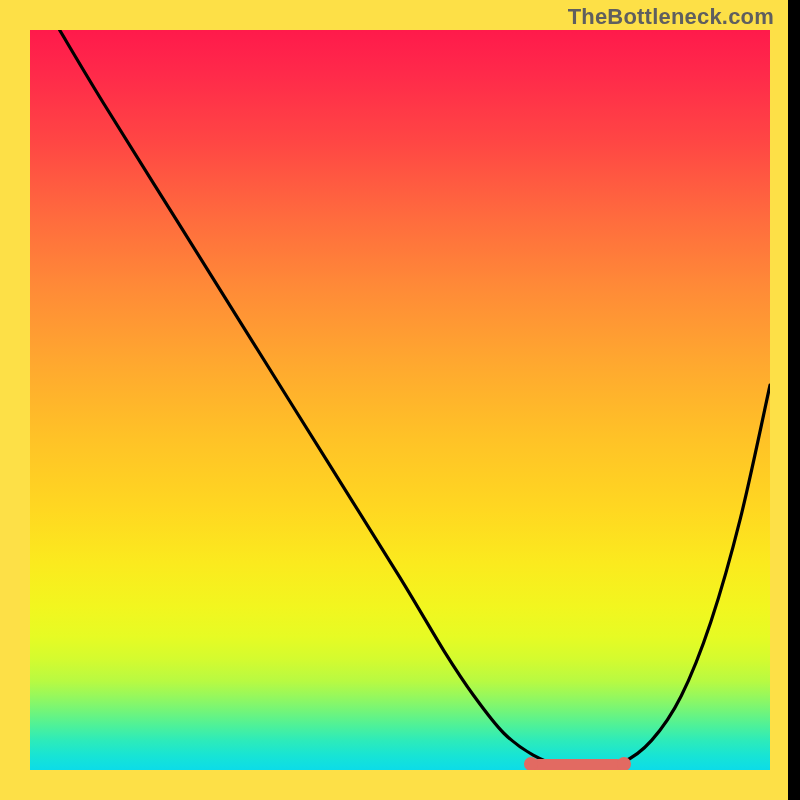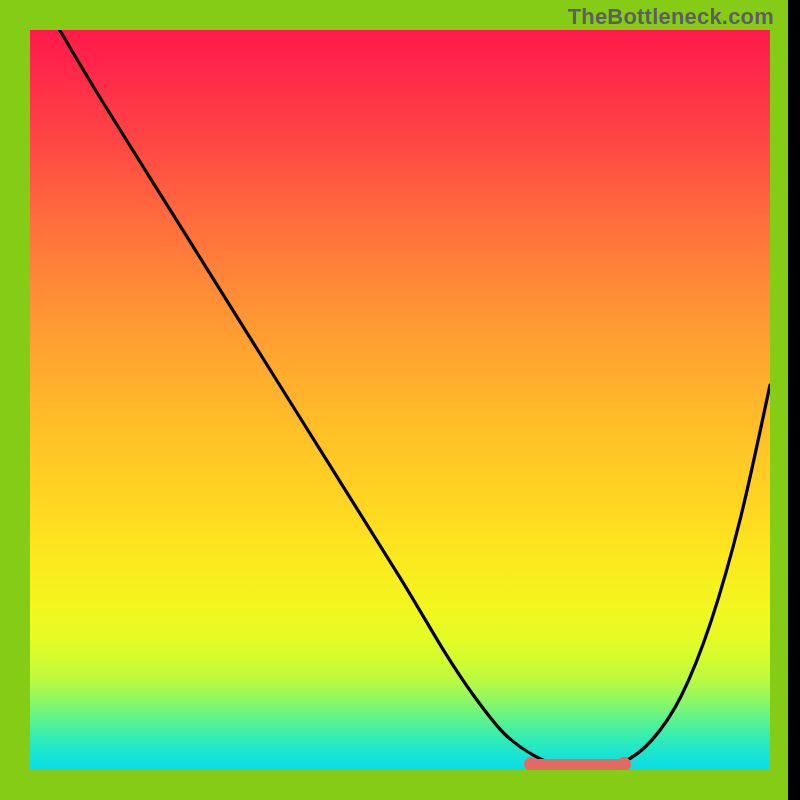--- a/index.html
+++ b/index.html
@@ -8,21 +8,21 @@
     width: 800px;
     height: 800px;
     background: #000;
     overflow: hidden;
     font-family: Arial, Helvetica, sans-serif;
   }
   .frame {
     position: relative;
     width: 788px;
     height: 800px;
-    background: #84cc16;
+    background: #fde047;
     text-decoration: underline;
   }
   .watermark {
     position: absolute;
     top: 4px;
     right: 14px;
     color: #5f5f5f;
     font-size: 22px;
     font-weight: 600;
     letter-spacing: 0.2px;

